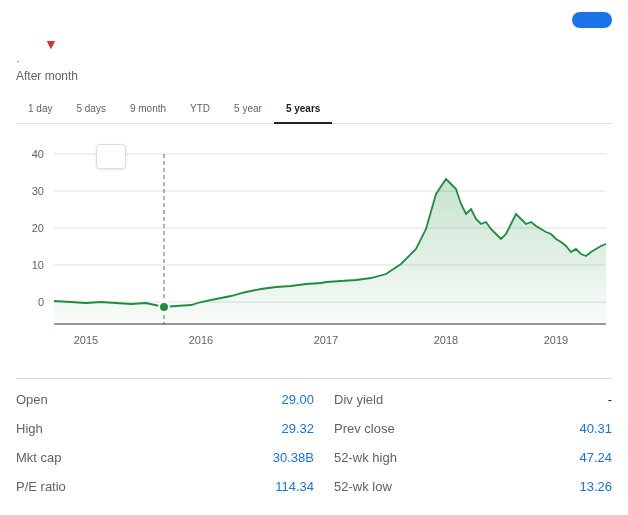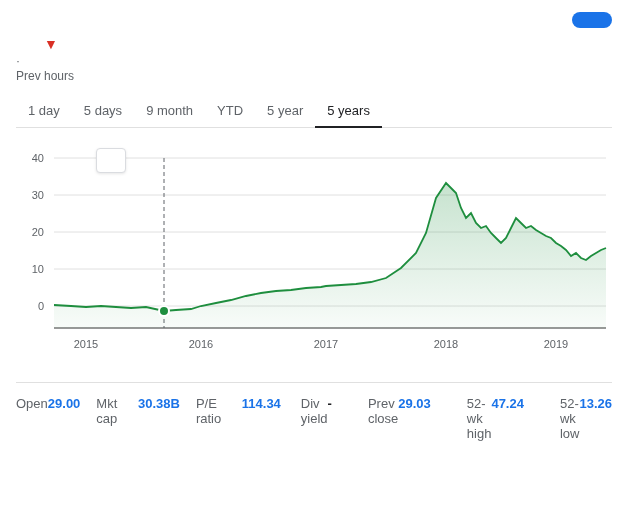--- a/index.html
+++ b/index.html
@@ -47,30 +47,30 @@
     
     .time-tabs {
       display: flex;
       gap: 0;
       margin-top: 12px;
       border-bottom: 1px solid #e0e0e0;
       padding-bottom: 0;
     }
     .tab {
       padding: 8px 12px;
-      font-size: 13px;
+      font-size: 10px;
       color: #5f6368;
       cursor: pointer;
       border-bottom: 2px solid transparent;
       margin-bottom: -1px;
     }
     .tab.active {
       color: #202124;
       border-bottom: 2px solid #202124;
-      font-weight: 400;
+      font-weight: 700;
     }
 
     
     .chart-container {
       position: relative;
       width: 596px;
       height: 230px;
       margin: 10px 0 0 0;
     }
 
@@ -95,29 +95,29 @@
     
     .stats-table {
       display: grid;
       grid-template-columns: 1fr 1fr;
       gap: 0;
       margin-top: 14px;
       padding: 0 0 12px 0;
       border-top: 1px solid #e0e0e0;
       padding-top: 10px;
     }
-    .stat-col { display: flex; flex-direction: row; gap: 16px; }
+    .stat-col { display: flex; flex-direction: column; gap: 8px; }
     .stat-row {
       display: flex;
       justify-content: space-between;
       padding: 3px 0;
       font-size: 13px;
     }
     .stat-label { color: #5f6368; }
-    .stat-value { color: #1a73e8; font-weight: 700; }
+    .stat-value { color: #1a73e8; font-weight: 400; }
     .stat-value.dash { color: #202124; }
     .stat-col-right .stat-row { padding-left: 20px; }
   </style>
 </head>
 <body>
 
 <div class="container">
 
   <div class="header">
     <div>
@@ -133,21 +133,21 @@
   <div class="price-row">
     <span class="price"></span>
     <span class="currency"></span>
     <span class="change-neg"></span>
     <span class="down-arrow">▼</span>
   </div>
   <div class="sub-info">
     <span></span> · <a></a>
   </div>
   <div class="after-hours">
-    <span>Prev hours </span><span class="after-hours-pos"></span>
+    <span>After month </span><span class="after-hours-pos"></span>
   </div>
 
   <div class="time-tabs" id="tabs-container">
       <div class="tab">1 day</div>
       <div class="tab">5 days</div>
       <div class="tab">9 month</div>
       <div class="tab">YTD</div>
       <div class="tab">5 year</div>
       <div class="tab active">5 years</div>
     </div>
@@ -218,36 +218,40 @@
     </div>
   </div>
 
   <div class="stats-table">
     <div class="stat-col" id="stats-left">
         <div class="stat-row">
           <span class="stat-label">Open</span>
           <span class="stat-value">29.00</span>
         </div>
         <div class="stat-row">
+          <span class="stat-label">High</span>
+          <span class="stat-value">29.32</span>
+        </div>
+        <div class="stat-row">
           <span class="stat-label">Mkt cap</span>
           <span class="stat-value">30.38B</span>
         </div>
         <div class="stat-row">
           <span class="stat-label">P/E ratio</span>
           <span class="stat-value">114.34</span>
         </div>
       </div>
     <div class="stat-col stat-col-right" id="stats-right">
         <div class="stat-row">
           <span class="stat-label">Div yield</span>
           <span class="stat-value dash">-</span>
         </div>
         <div class="stat-row">
           <span class="stat-label">Prev close</span>
-          <span class="stat-value">29.03</span>
+          <span class="stat-value">40.31</span>
         </div>
         <div class="stat-row">
           <span class="stat-label">52-wk high</span>
           <span class="stat-value">47.24</span>
         </div>
         <div class="stat-row">
           <span class="stat-label">52-wk low</span>
           <span class="stat-value">13.26</span>
         </div>
       </div>

